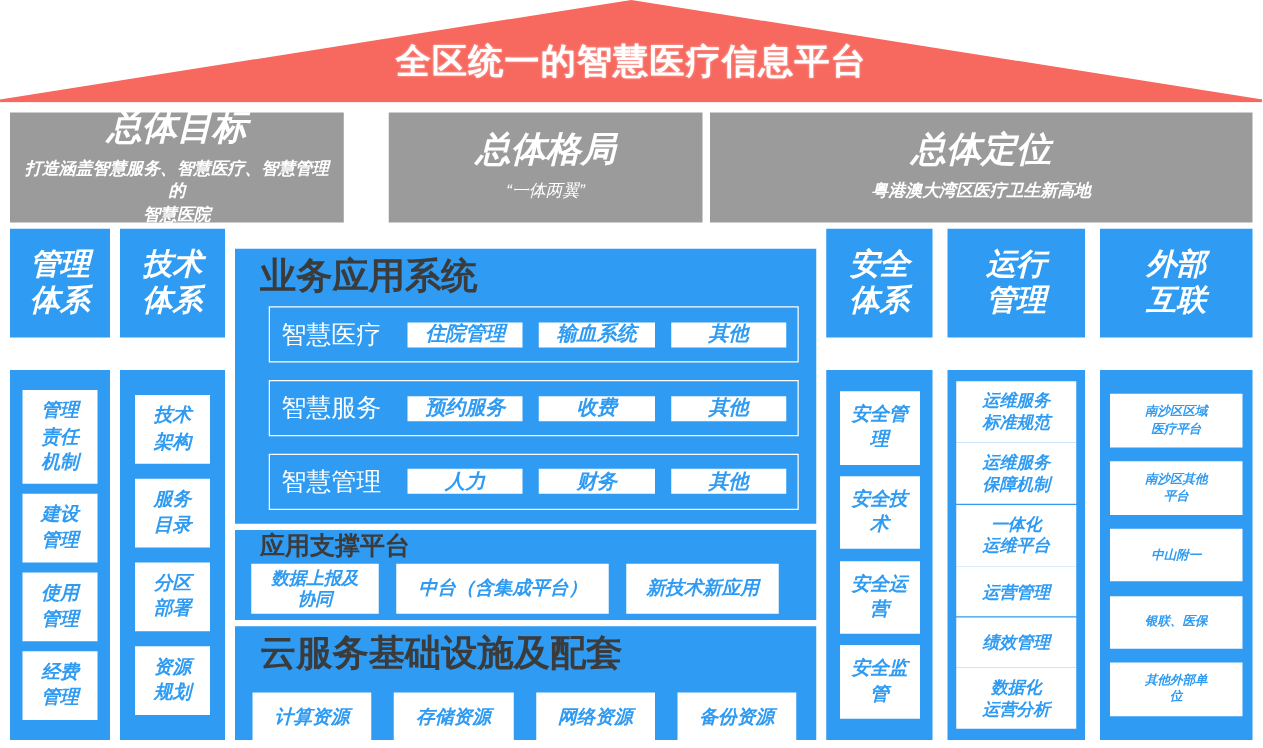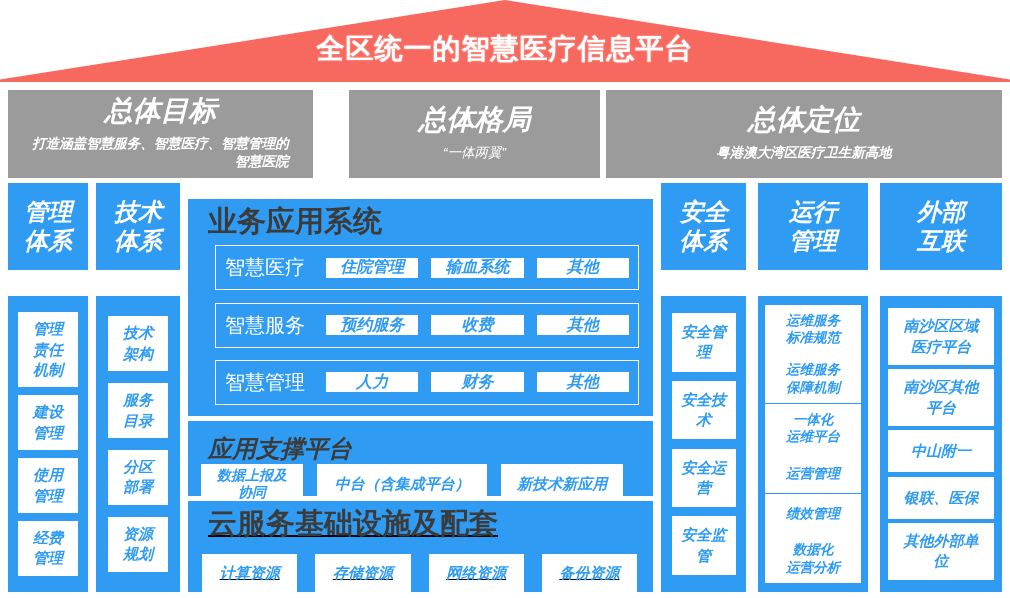--- a/index.html
+++ b/index.html
@@ -12,21 +12,21 @@
   .roof-tri { position: absolute; inset: 0; background: #F7685E;
     clip-path: polygon(50% 0%, 100% 97%, 100% 100%, 0% 100%, 0% 97%); }
   .roof-title { position: absolute; left: 0; right: 0; top: 30px; text-align: center;
     color: #fff; font-size: 28px; font-weight: bold; letter-spacing: 1px;
     text-shadow: 0 0 2px rgba(255,255,255,.6); }
 
   
   .overview { display: flex; margin: 8px 8px 0 8px; height: 88px; }
   .ov-box { background: #9B9B9B; color: #fff; display: flex; flex-direction: column;
     align-items: center; justify-content: center; text-align: center; padding: 4px 10px; }
-  .ov-1 { width: 305px; text-align: right; }
+  .ov-1 { width: 267px; }
   .ov-2 { width: 251px; margin-left: 36px; }
   .ov-3 { flex: 1; margin-left: 6px; }
   .ov-title { font-size: 28px; font-weight: bold; font-style: italic; line-height: 1.1; }
   .ov-sub { font-size: 13.5px; font-style: italic; font-weight: bold; margin-top: 8px;
     line-height: 1.35; white-space: pre-line; }
   .ov-2 .ov-sub { font-weight: normal; }
 
   
   .main { display: flex; margin: 5px 8px 0 8px; height: 409px; }
   .col { display: flex; flex-direction: column; }
@@ -43,44 +43,44 @@
     white-space: pre-line; }
   .col-body { background: #2F9BF2; margin-top: 26px; flex: 1; display: flex;
     flex-direction: column; align-items: center; justify-content: space-evenly;
     padding: 8px 0; }
   .side-item { background: #fff; color: #2F9BF2; font-weight: bold; font-style: italic;
     text-align: center; white-space: pre-line; display: flex; align-items: center;
     justify-content: center; flex: none; }
   .col-a .side-item, .col-b .side-item { width: 60px; font-size: 15px; line-height: 1.35; padding: 7px 2px; }
   .col-c .side-item { width: 64px; font-size: 15px; line-height: 1.35; padding: 9px 2px; }
   .col-d .side-item { width: 96px; font-size: 13.5px; line-height: 1.3; padding: 7px 2px; min-height: 40px; }
-  .col-e .side-item { width: 106px; font-size: 15px; line-height: 1.35; padding: 8px 2px; min-height: 42px; }
+  .col-e .side-item { width: 106px; font-size: 10px; line-height: 1.35; padding: 8px 2px; min-height: 42px; }
 
   
   .panel { background: #2F9BF2; margin-top: 16px; }
   .panel-title { color: #3B3B3B; font-size: 29px; font-weight: bold; line-height: 1.15;
     padding: 6px 0 0 20px; }
   .panel-biz { height: 230px; display: flex; flex-direction: column; }
   .biz-rows { flex: 1; display: flex; flex-direction: column; justify-content: space-between;
     padding: 7px 14px 11px 27px; }
   .biz-row { border: 1px solid #fff; display: flex; align-items: center;
     padding: 8px 9px; gap: 13px; }
   .biz-label { color: #fff; font-size: 20px; font-weight: 500; width: 88px; flex: none; }
   .biz-item, .support-item, .cloud-item { background: #fff; color: #2F9BF2;
     font-weight: bold; font-style: italic; display: flex; align-items: center;
     justify-content: center; text-align: center; white-space: pre-line; }
   .biz-item { flex: 1; height: 20px; font-size: 16px; }
   .panel-support { height: 75px; margin-top: 5px; }
-  .panel-support .panel-title { font-size: 24px; padding-top: 14px; font-style: italic; }
+  .panel-support .panel-title { font-size: 20px; padding-top: 2px; }
   .support-items { display: flex; gap: 14px; padding: 2px 30px 0 13px; }
   .support-item { height: 40px; font-size: 14px; line-height: 1.2; }
   .support-item.s1 { flex: 1.05; }
   .support-item.s2 { flex: 1.75; font-size: 15px; }
   .support-item.s3 { flex: 1.25; font-size: 15px; }
-  .panel-cloud { flex: 1; margin-top: 5px; text-decoration: underline; }
+  .panel-cloud { flex: 1; margin-top: 5px; }
   .cloud-items { display: flex; gap: 18px; padding: 14px 16px 0 14px; }
   .cloud-item { flex: 1; height: 38px; font-size: 15px; }
 </style>
 </head>
 <body>
 
 <div class="stage">
 
   <div class="roof">
     <div class="roof-tri"></div>

